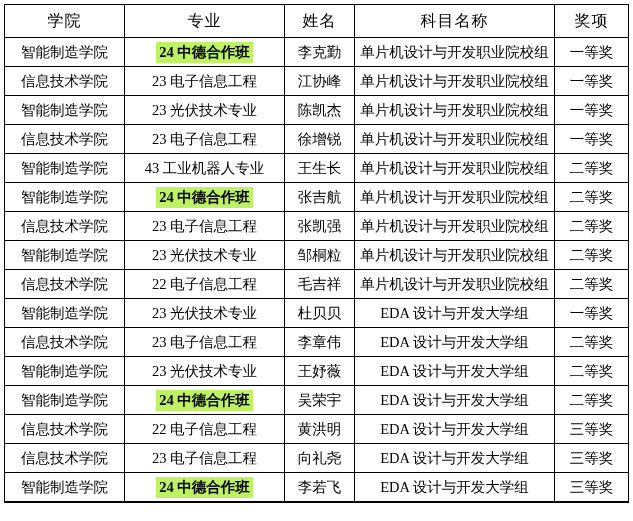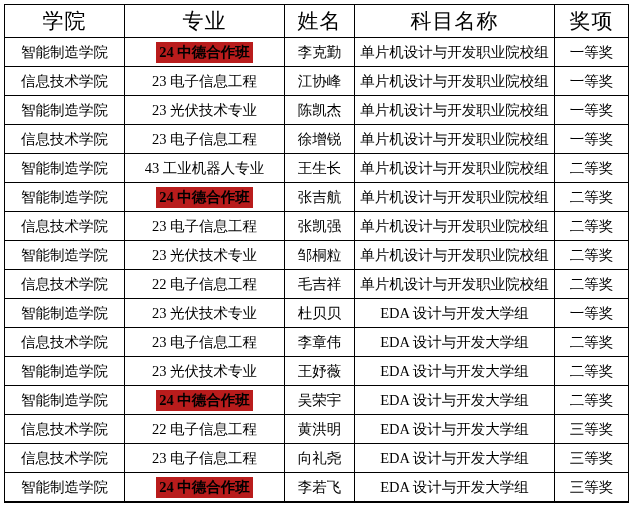--- a/index.html
+++ b/index.html
@@ -30,36 +30,36 @@
     border: 1px solid #000000;
     padding: 0;
     text-align: center;
     vertical-align: middle;
     font-weight: normal;
     white-space: nowrap;
     overflow: hidden;
   }
   thead th {
     height: 32px;
-    font-size: 21px;
+    font-size: 16px;
     letter-spacing: 1px;
   }
   tbody td {
     height: 28px;
     font-size: 14.5px;
   }
   
   col.c-college { width: 120px; }
   col.c-major   { width: 160px; }
   col.c-name    { width: 70px; }
   col.c-subject { width: 200px; }
   col.c-award   { width: 74px; }
   .major-hl {
     display: inline-block;
-    background: #b91c1c;
+    background: #bef264;
     padding: 1px 3px;
     font-weight: bold;
   }
   .group-top td {
     border-top: 2px solid #000000;
   }
   thead th {
     border-bottom: 2px solid #000000;
     border-top: 2px solid #000000;
   }

